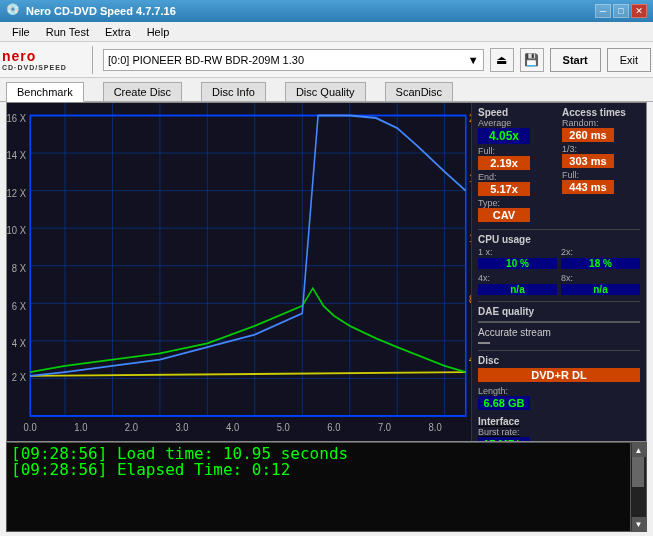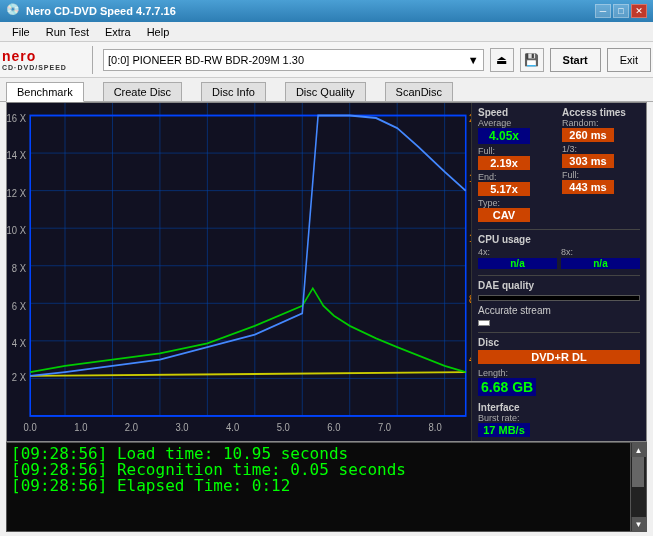--- a/index.html
+++ b/index.html
@@ -242,20 +242,30 @@
         <div style="color:#aaa;font-size:9px;margin-top:2px;">Full:</div>
         <div style="background:#cc4400;color:white;font-size:11px;font-weight:bold;padding:1px 3px;display:inline-block;min-width:52px;text-align:center;">443 ms</div>
       </div>
     </div>
 
     <div style="border-top:1px solid #444;margin:2px 0;"></div>
 
     <div style="color:#ccc;font-size:10px;font-weight:bold;">CPU usage</div>
     <div style="display:flex;gap:4px;margin-bottom:2px;">
       <div style="flex:1;">
+        <div style="color:#aaa;font-size:9px;">1 x:</div>
+        <div style="background:#000080;color:#00ff00;font-size:10px;font-weight:bold;padding:0 3px;display:inline-block;width:100%;text-align:center;">10 %</div>
+      </div>
+      <div style="flex:1;">
+        <div style="color:#aaa;font-size:9px;">2x:</div>
+        <div style="background:#000080;color:#00ff00;font-size:10px;font-weight:bold;padding:0 3px;display:inline-block;width:100%;text-align:center;">18 %</div>
+      </div>
+    </div>
+    <div style="display:flex;gap:4px;margin-bottom:2px;">
+      <div style="flex:1;">
         <div style="color:#aaa;font-size:9px;">4x:</div>
         <div style="background:#000080;color:#00ff00;font-size:10px;font-weight:bold;padding:0 3px;display:inline-block;width:100%;text-align:center;">n/a</div>
       </div>
       <div style="flex:1;">
         <div style="color:#aaa;font-size:9px;">8x:</div>
         <div style="background:#000080;color:#00ff00;font-size:10px;font-weight:bold;padding:0 3px;display:inline-block;width:100%;text-align:center;">n/a</div>
       </div>
     </div>
 
     <div style="border-top:1px solid #444;margin:2px 0;"></div>
@@ -269,35 +279,34 @@
     <div style="width:12px;height:12px;border:1px solid #888;background:white;margin:2px 0;"></div>
 
     <div style="border-top:1px solid #444;margin:2px 0;"></div>
 
     <div style="color:#ccc;font-size:10px;font-weight:bold;">Disc</div>
     <div style="background:#cc4400;color:white;font-size:11px;font-weight:bold;padding:1px 3px;display:inline-block;min-width:80px;text-align:center;">DVD+R DL</div>
 
     <div style="display:flex;gap:6px;margin-top:2px;flex-direction:column;">
       <div style="flex:1;">
         <div style="color:#aaa;font-size:9px;">Length:</div>
-        <div style="background:#000080;color:#00ff00;font-size:14px;font-weight:bold;padding:1px 3px;display:inline-block;min-width:52px;text-align:center;">6.68 GB</div>
-      </div>
-      <div style="flex:1;">
+        <div style="background:#000080;color:#00ff00;font-size:11px;font-weight:bold;padding:1px 3px;display:inline-block;min-width:52px;text-align:center;">6.68 GB</div>
+      </div>
+      <div style="flex:1;text-decoration:underline;">
         <div style="color:#ccc;font-size:10px;font-weight:bold;">Interface</div>
         <div style="color:#aaa;font-size:9px;">Burst rate:</div>
         <div style="background:#000080;color:#00ff00;font-size:11px;font-weight:bold;padding:1px 3px;display:inline-block;min-width:52px;text-align:center;">17 MB/s</div>
       </div>
     </div>
   </div>
 </div>
 
 <div class="log-area">
   <div class="log-content">
     <div class="log-line">[09:28:56]  Load time: 10.95 seconds</div>
-    <div class="log-line">[09:28:56]  Recognition time: 0.05 seconds</div>
     <div class="log-line">[09:28:56]  Elapsed Time: 0:12</div>
   </div>
   <div class="log-scrollbar">
     <div class="scroll-up">▲</div>
     <div class="scroll-track">
       <div class="scroll-thumb"></div>
     </div>
     <div class="scroll-down">▼</div>
   </div>
 </div>

